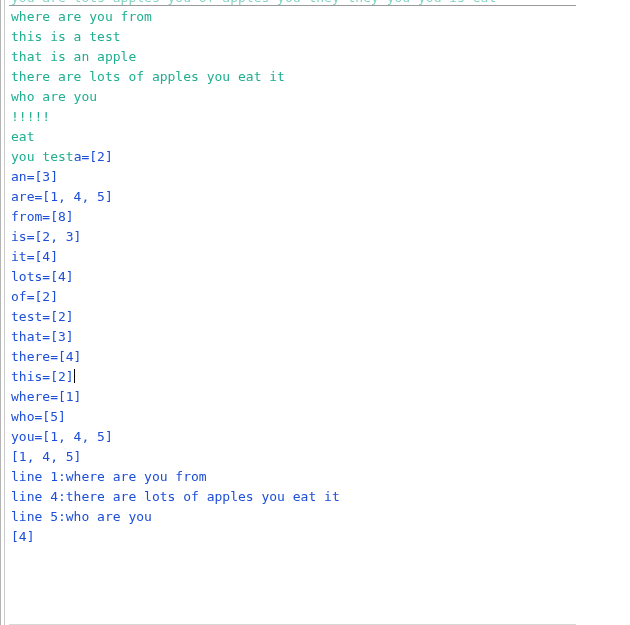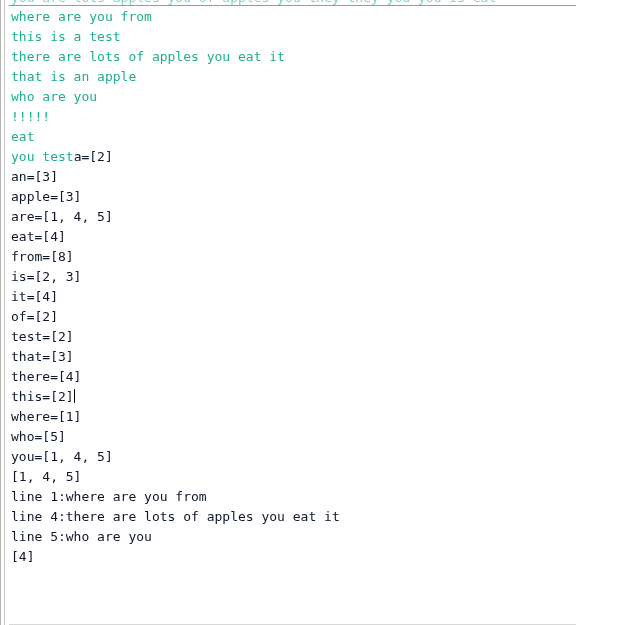--- a/index.html
+++ b/index.html
@@ -92,21 +92,21 @@
 
   .line {
     height: 20px;
     line-height: 20px;
     font-size: 13px;
     white-space: pre;
     letter-spacing: 0px;
   }
   .seg { white-space: pre; }
   .seg.teal  { color: #1fae8f; }
-  .seg.black { color: #0f172a; }
+  .seg.black { color: #1d4ed8; }
 
   .caret {
     display: inline-block;
     width: 1px;
     height: 14px;
     background: #000000;
     vertical-align: -2px;
     margin-left: 0px;
   }
 </style>
@@ -117,33 +117,32 @@
 
   <div id="clipped-line">you are lots apples you of apples you they they you you is eat</div>
 
   <div id="top-divider"></div>
 
   <div id="left-gutter"></div>
 
   <div id="output-lines">
       <div class="line"><span class="seg teal">where are you from</span></div>
       <div class="line"><span class="seg teal">this is a test</span></div>
+      <div class="line"><span class="seg teal">that is an apple</span></div>
       <div class="line"><span class="seg teal">there are lots of apples you eat it</span></div>
-      <div class="line"><span class="seg teal">that is an apple</span></div>
       <div class="line"><span class="seg teal">who are you</span></div>
       <div class="line"><span class="seg teal">!!!!!</span></div>
       <div class="line"><span class="seg teal">eat</span></div>
       <div class="line"><span class="seg teal">you test</span><span class="seg black">a=[2]</span></div>
       <div class="line"><span class="seg black">an=[3]</span></div>
-      <div class="line"><span class="seg black">apple=[3]</span></div>
       <div class="line"><span class="seg black">are=[1, 4, 5]</span></div>
-      <div class="line"><span class="seg black">eat=[4]</span></div>
       <div class="line"><span class="seg black">from=[8]</span></div>
       <div class="line"><span class="seg black">is=[2, 3]</span></div>
       <div class="line"><span class="seg black">it=[4]</span></div>
+      <div class="line"><span class="seg black">lots=[4]</span></div>
       <div class="line"><span class="seg black">of=[2]</span></div>
       <div class="line"><span class="seg black">test=[2]</span></div>
       <div class="line"><span class="seg black">that=[3]</span></div>
       <div class="line"><span class="seg black">there=[4]</span></div>
       <div class="line"><span class="seg black">this=[2]</span><span class="caret"></span></div>
       <div class="line"><span class="seg black">where=[1]</span></div>
       <div class="line"><span class="seg black">who=[5]</span></div>
       <div class="line"><span class="seg black">you=[1, 4, 5]</span></div>
       <div class="line"><span class="seg black">[1, 4, 5]</span></div>
       <div class="line"><span class="seg black">line 1:where are you from</span></div>

